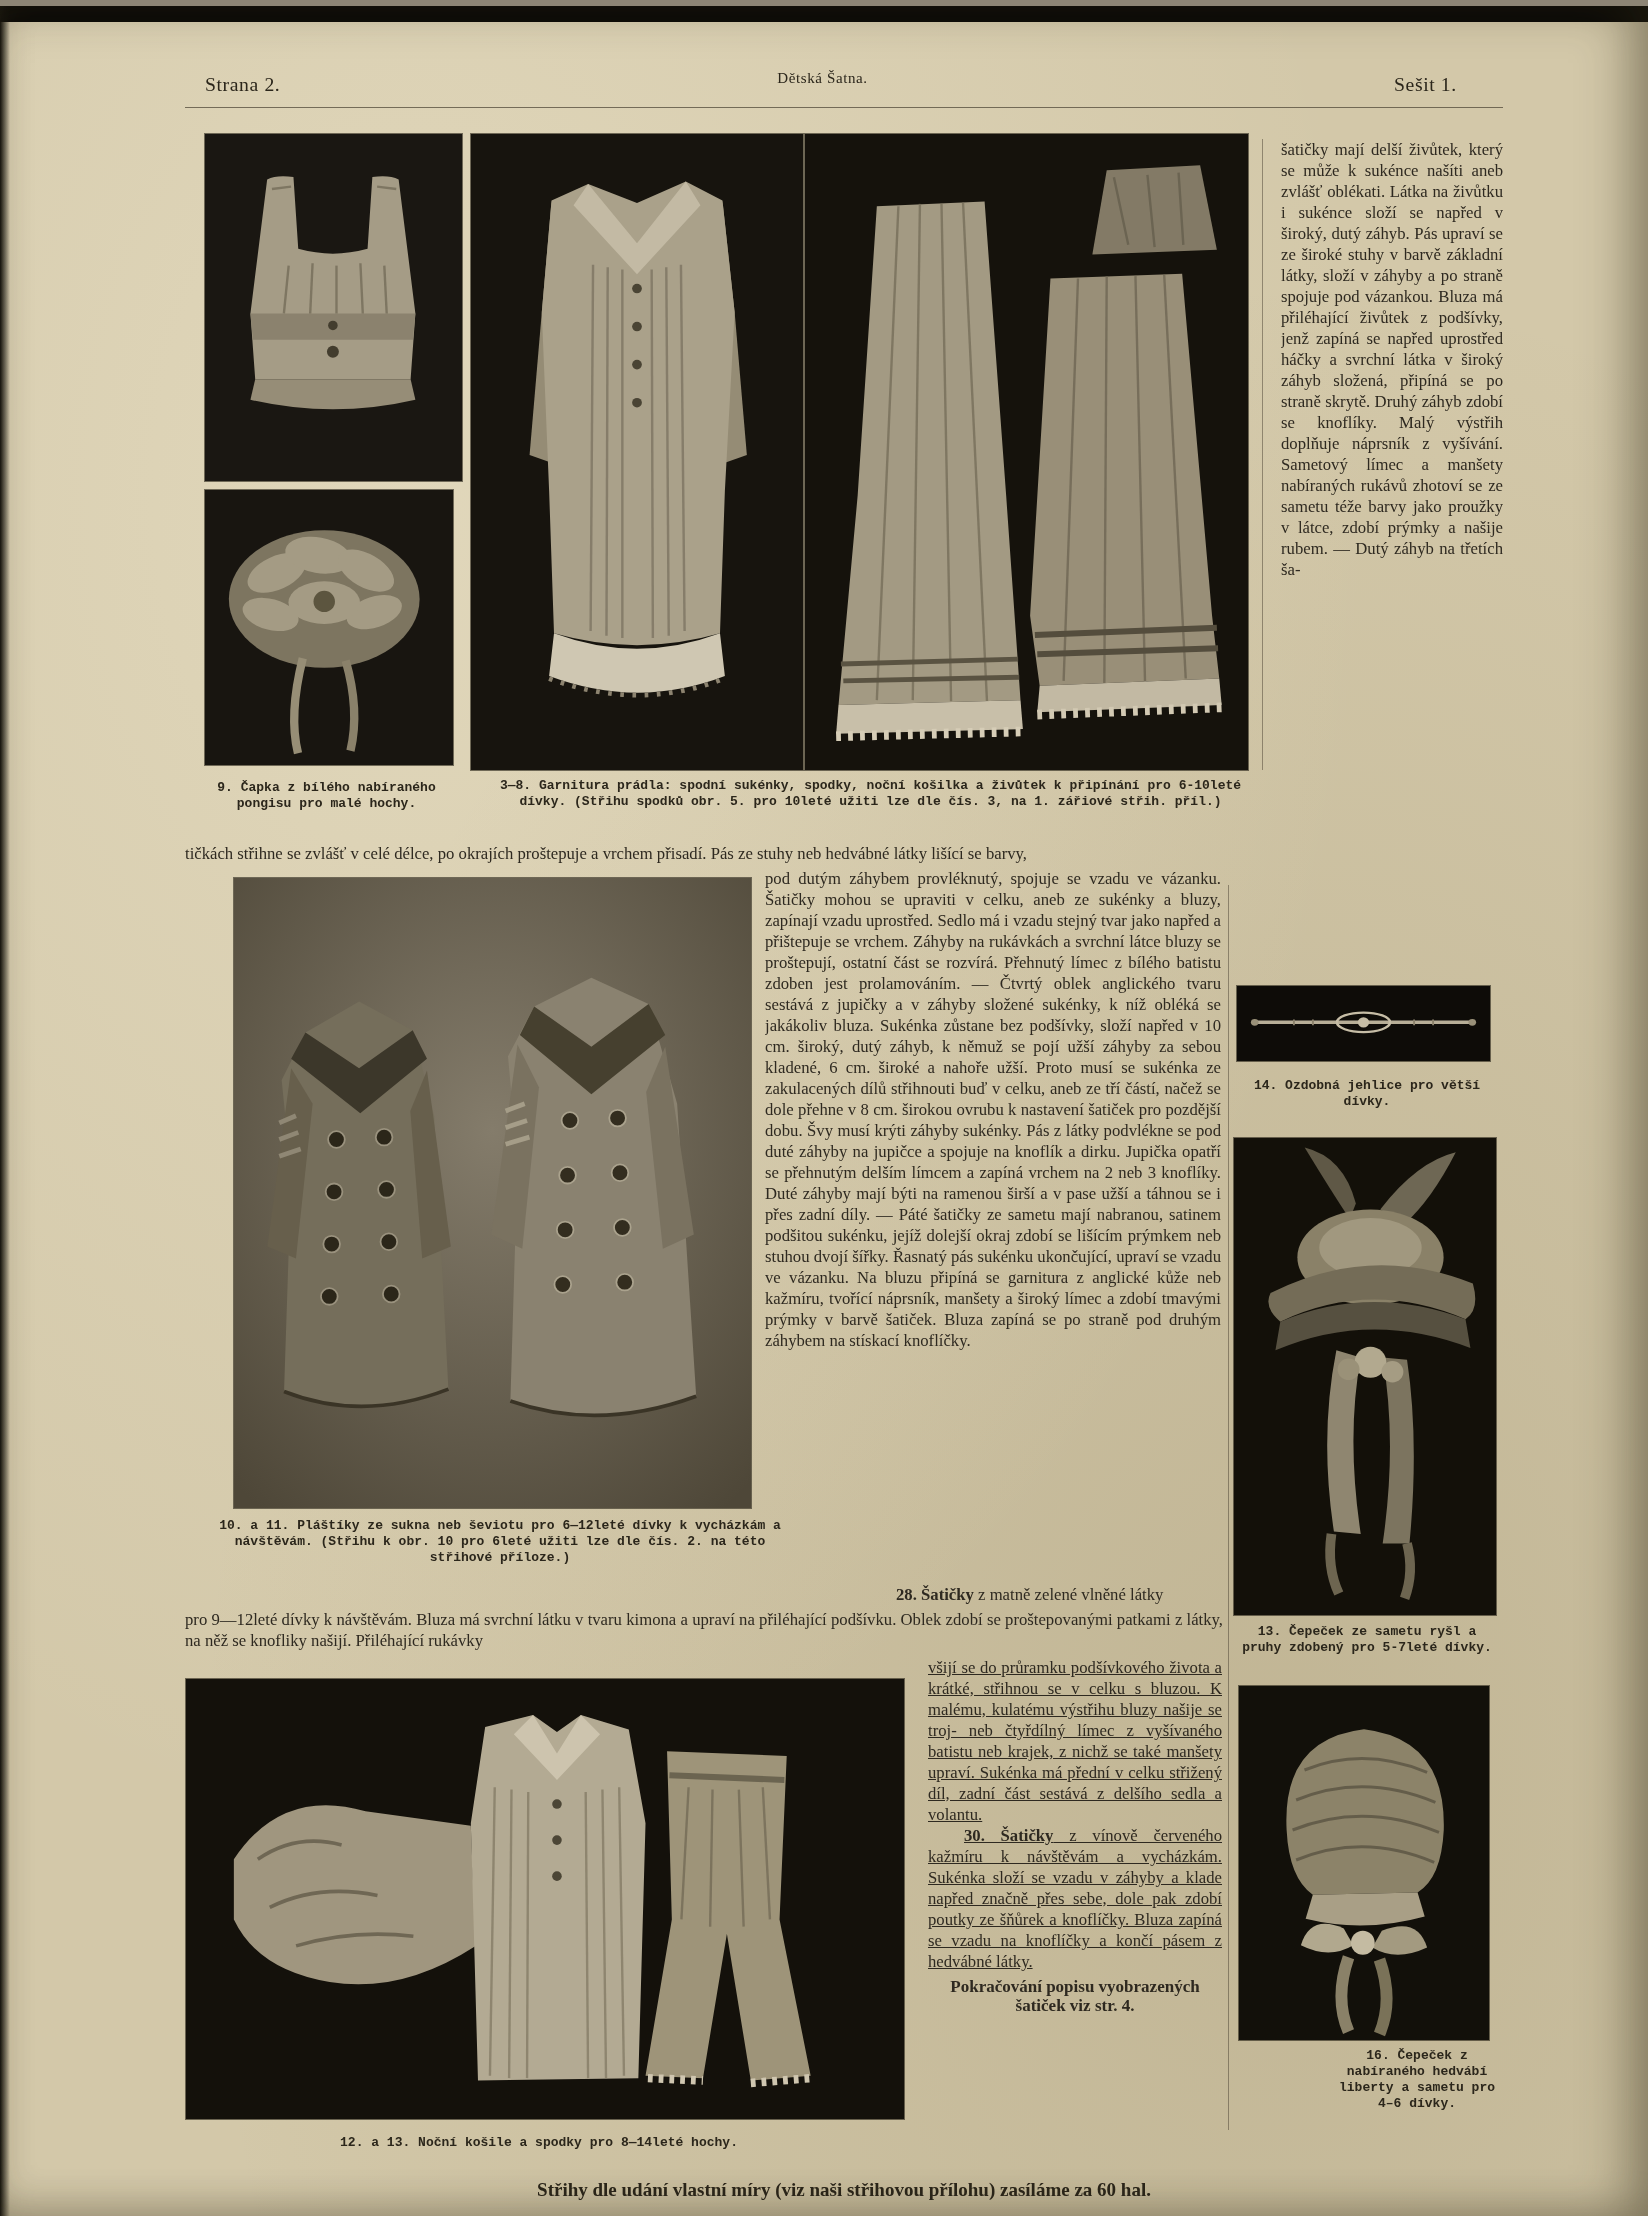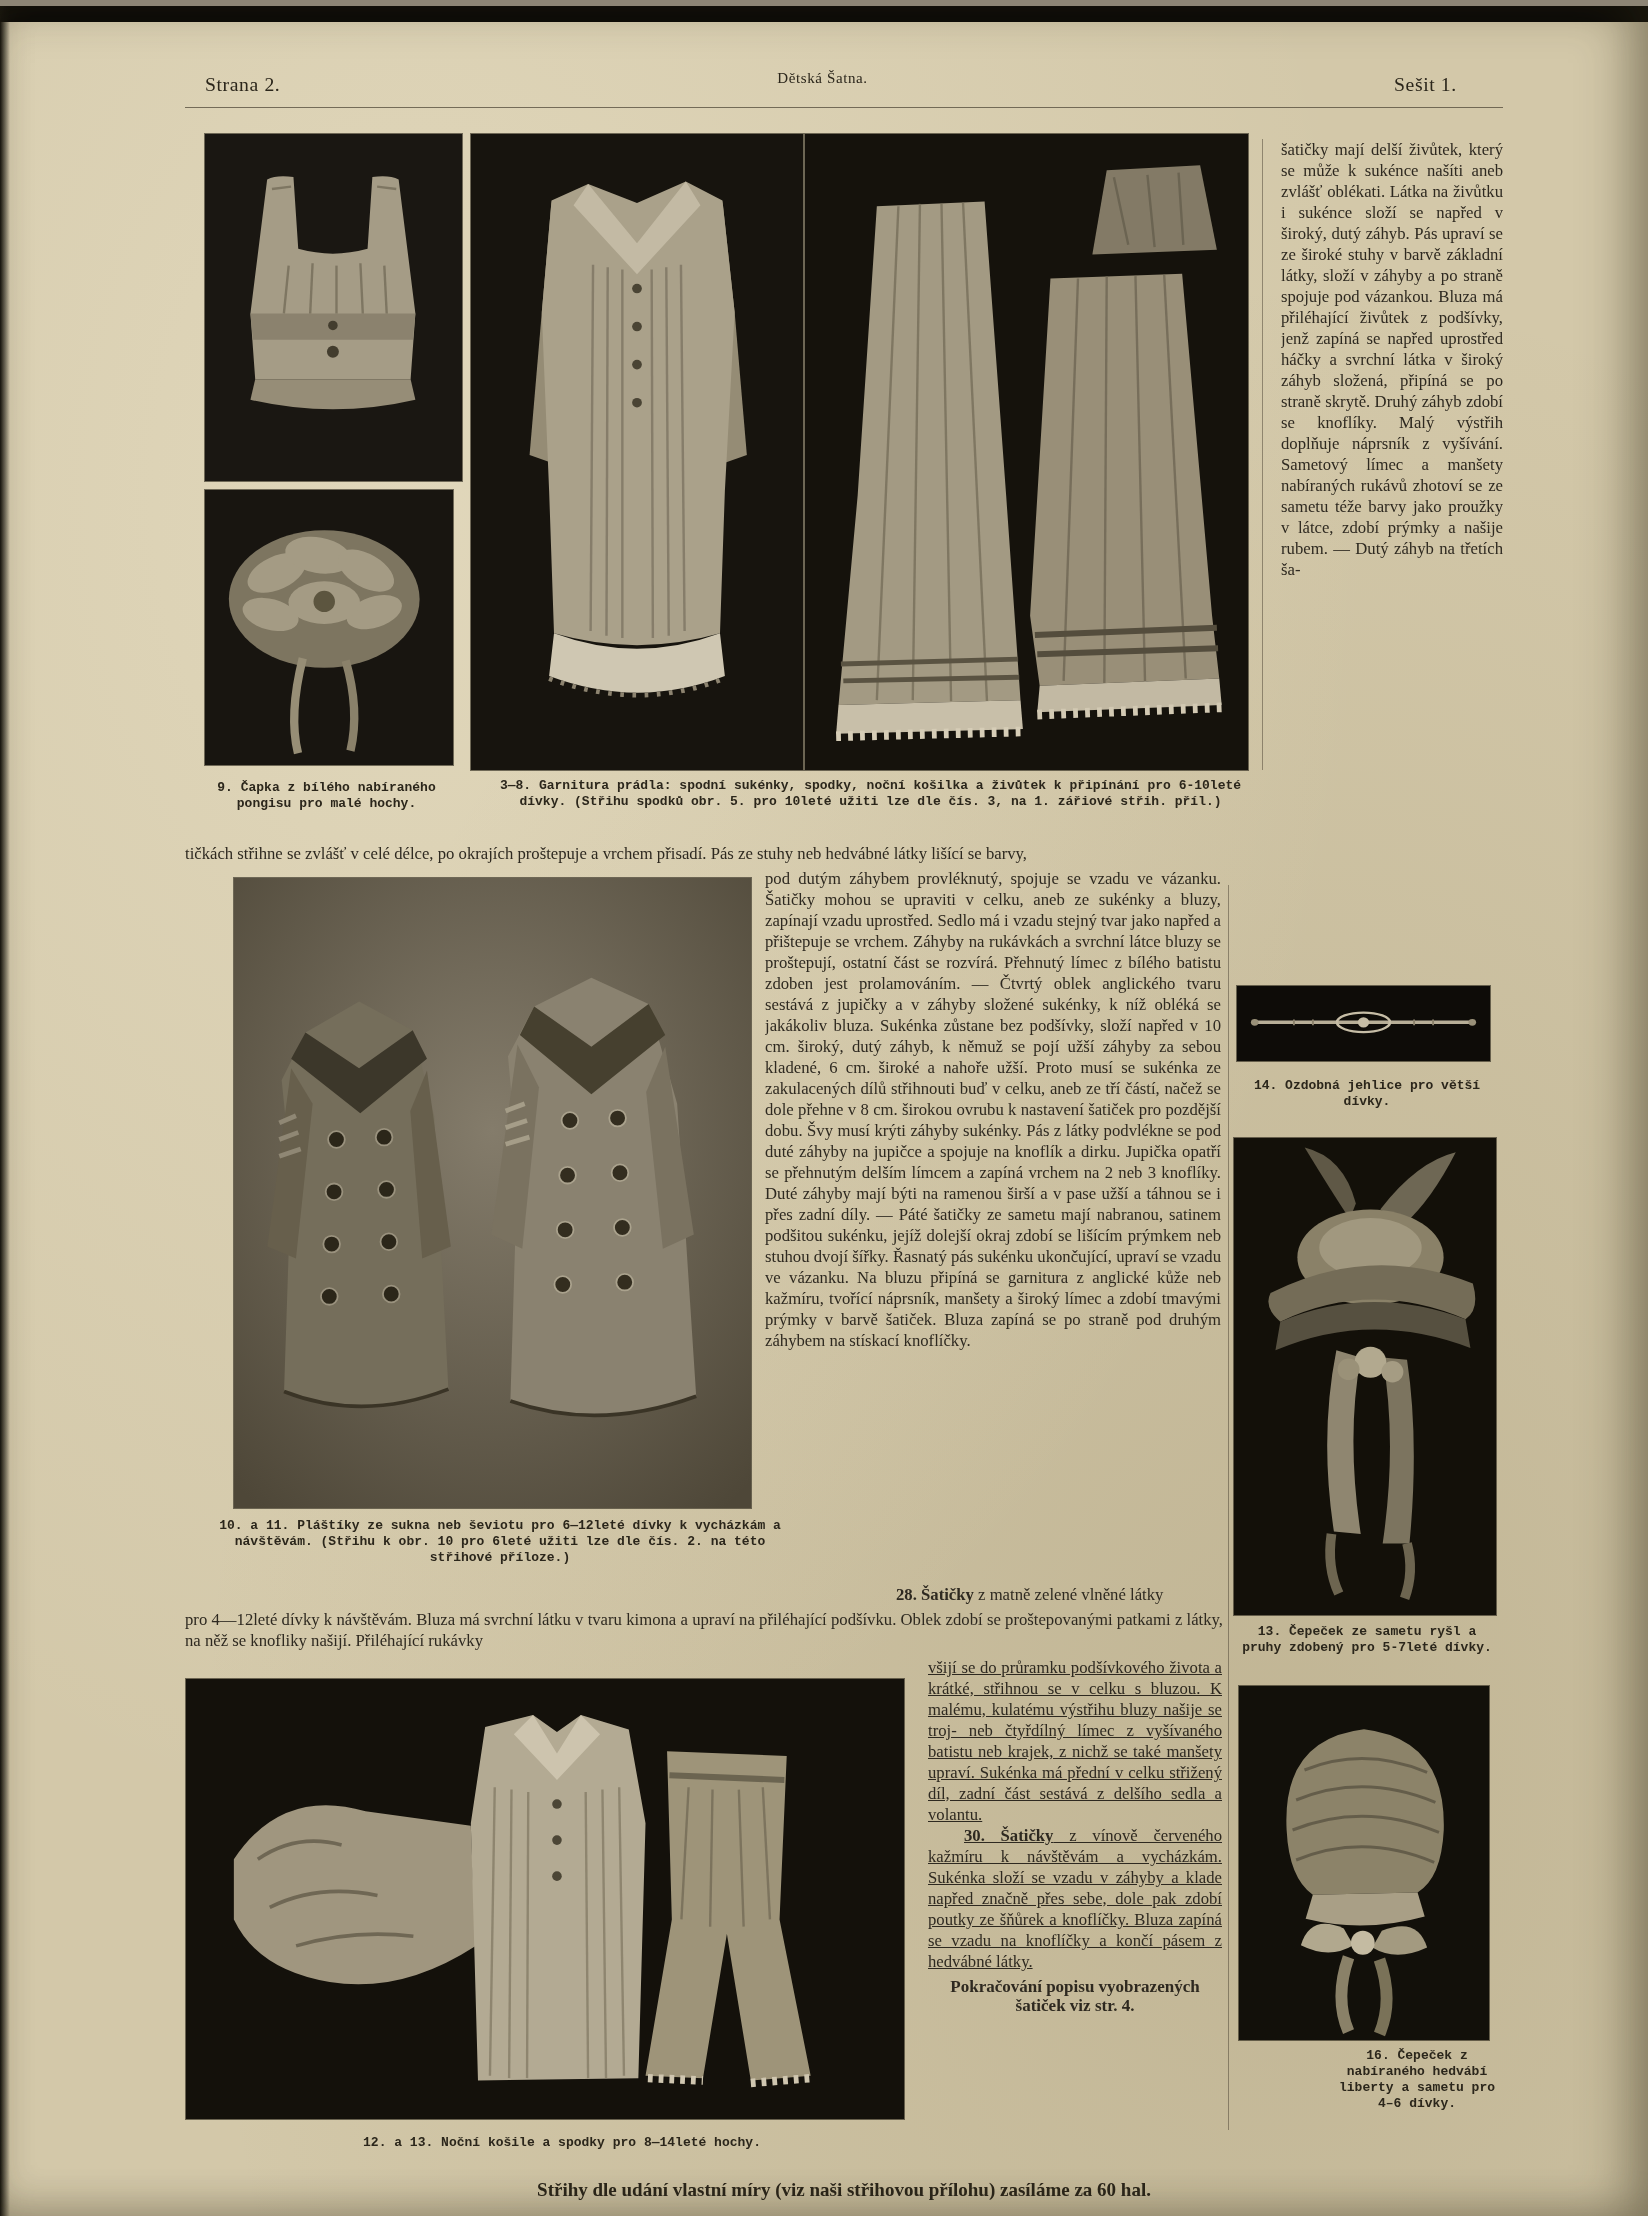--- a/index.html
+++ b/index.html
@@ -223,21 +223,21 @@
       <circle cx="130" cy="196" r="9" fill="#a59c83"></circle>
       <path d="M80 332 Q76 360 86 382 M142 340 Q148 364 140 386" stroke="#6d6550" stroke-width="8" fill="none"></path>
     </svg>
   </div>
   <div class="abs caption" style="left:1239px; top:1618px; width:256px;">13. Čepeček ze sametu ryšl a pruhy zdobený pro 5-7leté dívky.</div>
 
   <div class="abs caption" style="left:214px; top:1512px; width:572px;">10. a 11. Pláštíky ze sukna neb ševiotu pro 6—12leté dívky k vycházkám a návštěvám. (Střihu k obr. 10 pro 6leté užiti lze dle čís. 2. na této střihové příloze.)</div>
 
   <p class="abs body-text" style="left:765px; top:1578px; width:456px; height:22.6px; text-indent:131px;"><b>28. Šatičky</b><span> z matně zelené vlněné látky</span></p>
 
-  <div class="abs body-text" style="left:185px; top:1603px; width:1038px; height:44px;">pro 4—12leté dívky k návštěvám. Bluza má svrchní látku v tvaru kimona a upraví na přiléhající podšívku. Oblek zdobí se proštepovanými patkami z látky, na něž se knofliky našijí. Přiléhající rukávky</div>
+  <div class="abs body-text" style="left:185px; top:1603px; width:1038px; height:44px;">pro 9—12leté dívky k návštěvám. Bluza má svrchní látku v tvaru kimona a upraví na přiléhající podšívku. Oblek zdobí se proštepovanými patkami z látky, na něž se knofliky našijí. Přiléhající rukávky</div>
 
   <div class="abs body-text" style="left:928px; top:1651px; width:294px; height:477px;">
     <p class="col-para">všijí se do průramku podšívkového života a krátké, střihnou se v celku s bluzou. K malému, kulatému výstřihu bluzy našije se troj- neb čtyřdílný límec z vyšívaného batistu neb krajek, z nichž se také manšety upraví. Sukénka má přední v celku střižený díl, zadní část sestává z delšího sedla a volantu.</p>
     <p class="col-para" style="text-indent:36px;"><b>30. Šatičky</b><span> z vínově červeného kažmíru k návštěvám a vycházkám. Sukénka složí se vzadu v záhyby a klade napřed značně přes sebe, dole pak zdobí poutky ze šňůrek a knoflíčky. Bluza zapíná se vzadu na knoflíčky a končí pásem z hedvábné látky.</span></p>
     <p class="note">Pokračování popisu vyobrazených šatiček viz str. 4.</p>
   </div>
 
   <div class="photo" style="left:186px; top:1673px; width:718px; height:440px;">
     <svg viewBox="0 0 600 366" preserveAspectRatio="none">
       <rect width="600" height="366" fill="#14110b"></rect>
@@ -265,21 +265,21 @@
       <path d="M404 80 L500 84" stroke="#6b6450" stroke-width="5"></path>
       <g stroke="#746c57" stroke-width="2" fill="none" opacity="0.8">
         <path d="M420 90 L414 200"></path>
           <path d="M440 92 L438 206"></path>
           <path d="M462 92 L466 206"></path>
           <path d="M482 90 L488 200"></path>
       </g>
       <path d="M386 332 L432 334 M472 336 L522 332" stroke="#cfc6b0" stroke-width="7" stroke-dasharray="4 5"></path>
     </svg>
   </div>
-  <div class="abs caption" style="left:264px; top:2129px; width:596px;">12. a 13. Noční košile a spodky pro 8—14leté hochy.</div>
+  <div class="abs caption" style="left:241px; top:2129px; width:596px;">12. a 13. Noční košile a spodky pro 8—14leté hochy.</div>
 
   <div class="photo" style="left:1239px; top:1680px; width:250px; height:354px;">
     <svg viewBox="0 0 210 295" preserveAspectRatio="none">
       <rect width="210" height="295" fill="#12100a"></rect>
       <path d="M40 120 Q36 44 105 36 Q174 44 172 120 Q170 160 150 172 L62 174 Q42 160 40 120 Z" fill="#8c8369"></path>
       <g stroke="#5e5745" stroke-width="2.5" fill="none" opacity="0.85">
         <path d="M55 70 Q105 50 158 72"></path>
         <path d="M48 95 Q105 72 165 97"></path>
         <path d="M45 120 Q105 96 168 122"></path>
         <path d="M48 145 Q105 122 164 147"></path>

